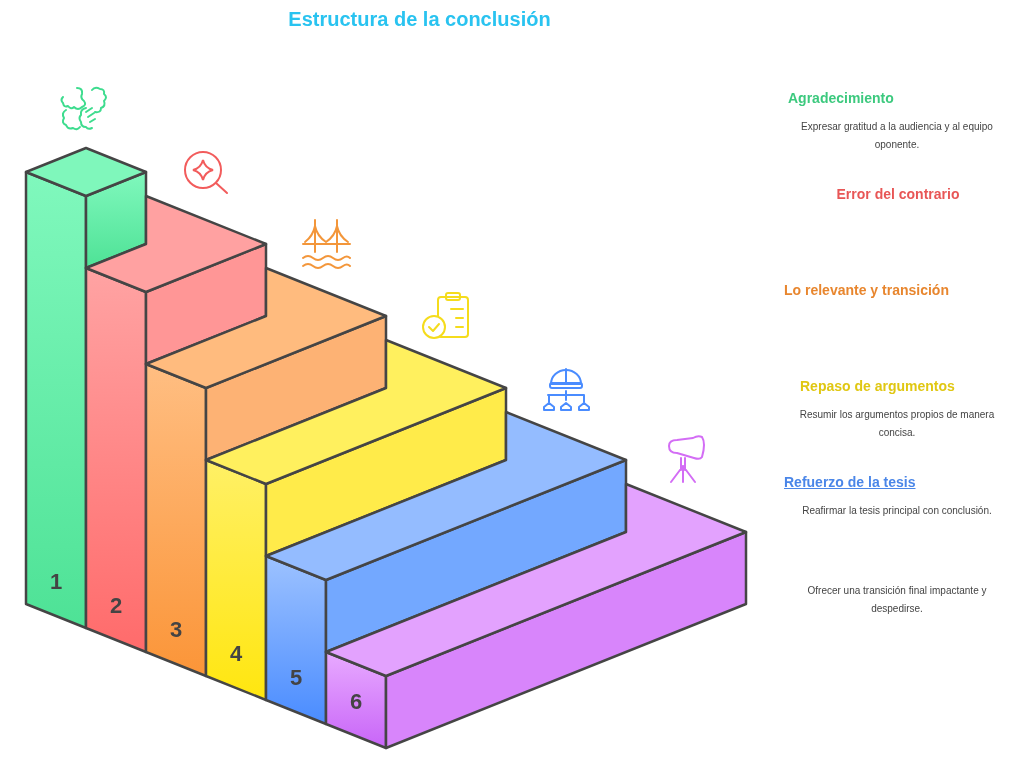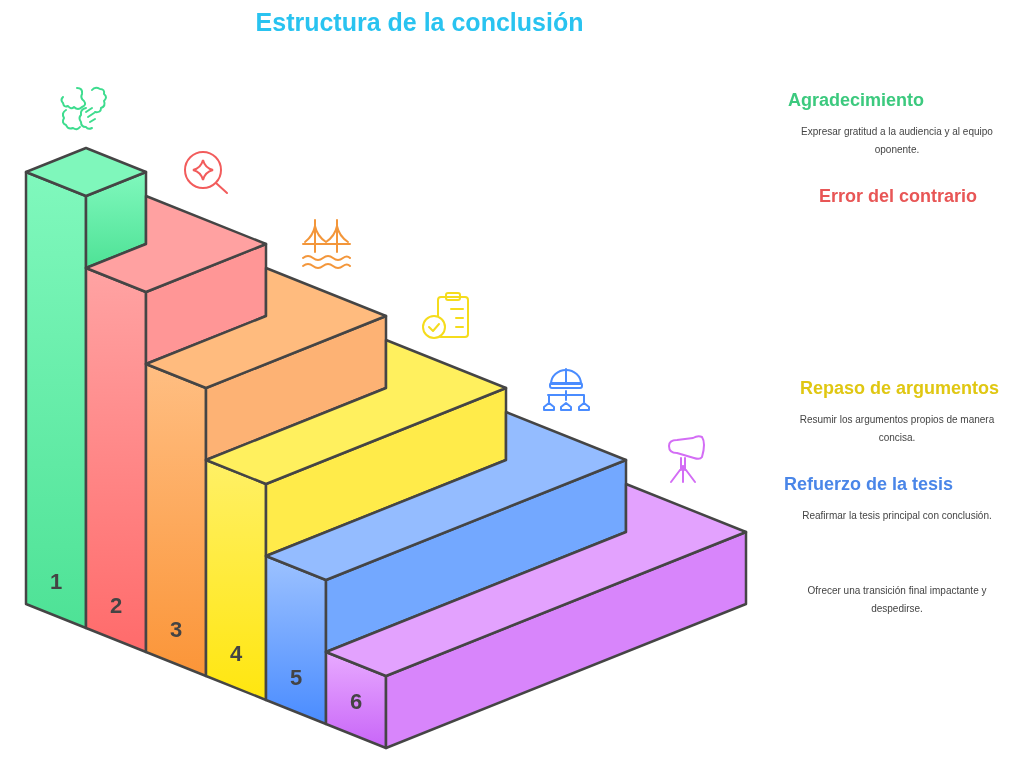--- a/index.html
+++ b/index.html
@@ -1,21 +1,21 @@
 <!DOCTYPE html>
 <html><head>
 <meta charset="utf-8">
 <style>
   html, body { margin:0; padding:0; background:#ffffff; }
   body { width:1019px; height:765px; position:relative; overflow:hidden; font-family:"Liberation Sans", sans-serif; }
-  .title { position:absolute; left:0; top:8px; width:839px; text-align:center; font-size:25px; font-weight:bold; color:#29c3f0; }
+  .title { position:absolute; left:0; top:8px; width:839px; text-align:center; font-size:20px; font-weight:bold; color:#29c3f0; }
   svg.stairs { position:absolute; left:0; top:0; }
   .num { font-family:"Liberation Sans", sans-serif; font-weight:bold; font-size:22px; fill:#444444; text-anchor:middle; }
   .item { position:absolute; left:782px; width:230px; }
-  .item .head { font-size:18px; font-weight:bold; white-space:nowrap; }
+  .item .head { font-size:14px; font-weight:bold; white-space:nowrap; }
   .item .desc { font-size:10px; color:#444444; text-align:center; line-height:18px; margin-top:12px; }
 </style>
 </head>
 <body>
 
 <div class="title">Estructura de la conclusión</div>
 
 <svg class="stairs" width="1019" height="765" viewBox="0 0 1019 765">
   <defs>
     <linearGradient id="g1" x1="0" y1="0" x2="0" y2="1">
@@ -127,24 +127,25 @@
 </svg>
 
 <div class="item" style="top:90px;">
   <div class="head" style="color:#3cc97e; margin-left:6px;">Agradecimiento</div>
   <div class="desc">Expresar gratitud a la audiencia y al equipo oponente.</div>
 </div>
 <div class="item" style="top:186px;">
   <div class="head" style="color:#e85656; margin-left:2px;text-align:center;">Error del contrario</div>
 </div>
 <div class="item" style="top:282px;">
+  <div class="head" style="color:#e8862e; margin-left:2px;">Lo relevante y transición</div>
 </div>
 <div class="item" style="top:378px;">
   <div class="head" style="color:#e0c712; margin-left:18px;">Repaso de argumentos</div>
   <div class="desc">Resumir los argumentos propios de manera concisa.</div>
 </div>
 <div class="item" style="top:474px;">
-  <div class="head" style="color:#4a86e8; margin-left:2px;">Refuerzo de la tesis</div>
+  <div class="head" style="color:#4a86e8; margin-left:2px;text-decoration:underline;">Refuerzo de la tesis</div>
   <div class="desc">Reafirmar la tesis principal con conclusión.</div>
 </div>
 <div class="item" style="top:570px;">
   <div class="desc">Ofrecer una transición final impactante y despedirse.</div>
 </div>
 
 </body></html>

